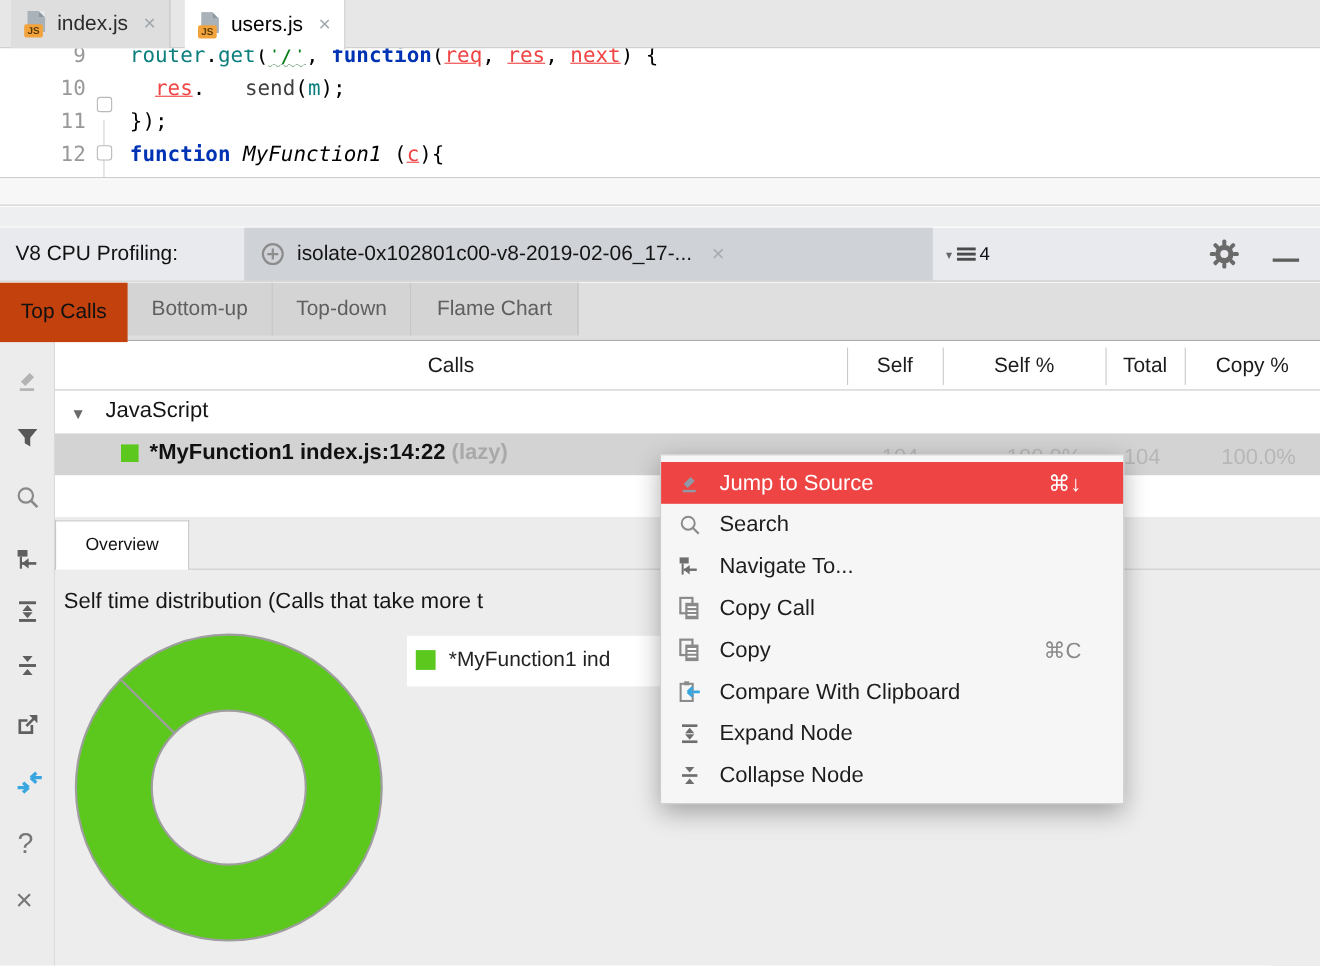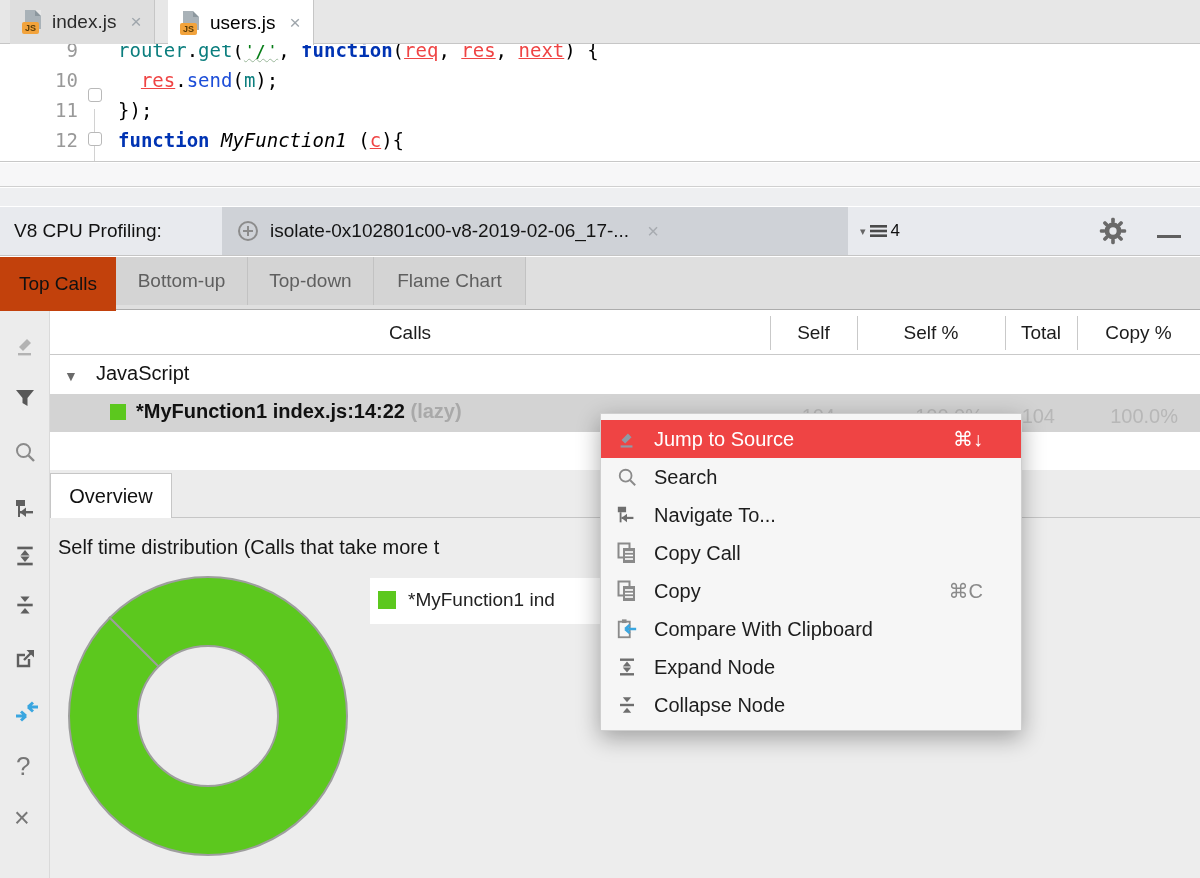--- a/index.html
+++ b/index.html
@@ -29,21 +29,21 @@
             border-bottom:1px solid #C8C8C8; overflow:hidden;
             font-family:"DejaVu Sans Mono", monospace; font-size:19px; }
   .coderow { position:absolute; left:118px; height:30px; line-height:30px; white-space:pre; }
   .gutrow  { position:absolute; left:0; width:78px; height:30px; line-height:30px;
              text-align:right; color:#999; }
   .tk.plain { color:#000; }
   .tk.teal  { color:#0b7e7e; }
   .tk.str   { color:#067d17; text-decoration:underline wavy 1px #9cb89c; }
   .tk.kw    { color:#0033b3; font-weight:bold; }
   .tk.und   { color:#ef4444; text-decoration:underline; }
-  .tk.olive { color:#1d4ed8; }
+  .tk.olive { color:#404040;margin-left:36px; }
   .tk.ital  { color:#000; font-style:italic; }
   .foldbox { position:absolute; width:14px; height:14px; border:1px solid #b9b9b9;
              border-radius:3px; background:#fff; left:88px; z-index:2; }
   .foldline { position:absolute; left:94px; width:1px; background:#d2d2d2; }
   
   .band1 { position:absolute; left:0; top:163px; width:1200px; height:24px;
            background:#F7F7F8; border-bottom:1px solid #D0D0D0; }
   .band2 { position:absolute; left:0; top:188px; width:1200px; height:18px; background:#EEEFF1; }
   
   .pheader { position:absolute; left:0; top:207px; width:1200px; height:49px;
@@ -80,21 +80,21 @@
             font-size:20px; }
   .selrow .sq { position:absolute; left:60px; top:10px; width:16px; height:16px; background:#5CC81E; }
   .selrow .rname { position:absolute; left:86px; top:6px; font-weight:bold; color:#111; white-space:pre; }
   .selrow .rsuffix { color:#a9a9a9; font-weight:bold; }
   .selrow .val { position:absolute; top:11px; color:#b7b7b7; text-align:right; }
   
   .ovstrip { position:absolute; left:50px; top:470px; width:1150px; height:48px;
              background:#ECECEC; border-bottom:1px solid #C6C6C6; }
   .ovtab { position:absolute; left:0; top:3px; width:122px; height:45px; background:#fff;
            border:1px solid #C6C6C6; border-bottom:none; z-index:2;
-           display:flex; align-items:center; justify-content:center; font-size:20px; color:#111; }
+           display:flex; align-items:center; justify-content:center; font-size:16px; color:#111; }
   .ovcontent { position:absolute; left:50px; top:518px; width:1150px; height:360px; background:#EDEDED; }
   .ovtitle { position:absolute; left:8px; top:18px; font-size:20px; color:#161616; white-space:pre; }
   .legendbox { position:absolute; left:320px; top:60px; width:232px; height:46px; background:#fff; }
   .legendbox .sq { position:absolute; left:8px; top:13px; width:18px; height:18px; background:#5CC81E; }
   .legendbox .ltext { position:absolute; left:38px; top:11px; font-size:19px; color:#222; white-space:pre; }
   .donut { position:absolute; left:12px; top:52px; }
   
   .cmenu { position:absolute; left:600px; top:413px; width:422px; background:#F6F6F6;
            border:1px solid #CFCFCF; padding:6px 0; z-index:10;
            box-shadow:0 7px 22px rgba(0,0,0,0.33); }

